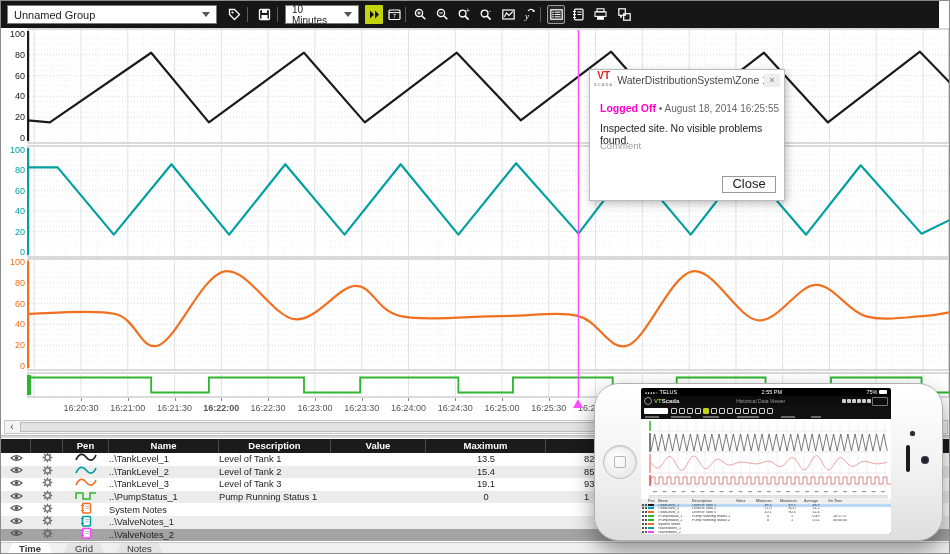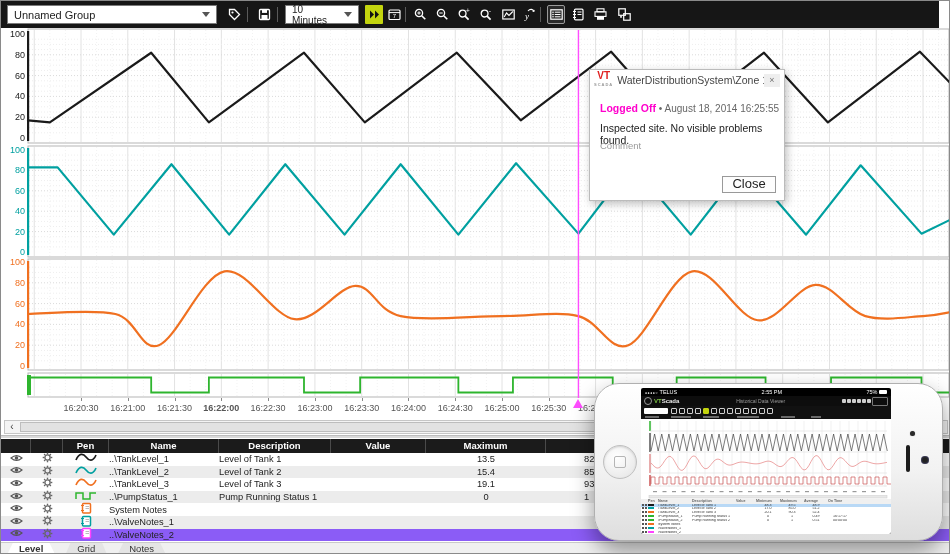--- a/index.html
+++ b/index.html
@@ -35,21 +35,21 @@
   .popup-comment{position:absolute;left:10px;top:70px;font-size:9.5px;color:#9a9a9a;}
   .popup-close{position:absolute;right:8px;bottom:7px;width:52px;height:15px;background:#fdfdfd;border:1px solid #999;
     font-size:13px;text-align:center;line-height:14px;color:#222;cursor:pointer;}
   
   .tbl-sep{left:0;top:434px;width:950px;height:3px;background:#d9d9d9;border-top:1px solid #bcbcbc;box-sizing:border-box;}
   .tbl{left:0;top:438px;width:950px;}
   .tbl-head{display:flex;height:14px;background:#1b1b1b;}
   .tbl-head .hc{color:#fff;font-weight:bold;font-size:9.5px;line-height:14px;text-align:center;border-right:1px solid #4a4a4a;box-sizing:border-box;}
   .trow{display:flex;height:12.6px;align-items:center;background:#fff;cursor:default;}
   .trow.alt{background:#ececec;}
-  .trow.sel{background:#8b5cf6;}
+  .trow.sel{background:#a3a3a3;}
   .tc{font-size:9.3px;color:#222;line-height:12px;white-space:nowrap;overflow:hidden;box-sizing:border-box;}
   
   .tabbar{left:0;top:541px;width:950px;height:13px;background:#f0f0f0;border-top:1px solid #c9c9c9;box-sizing:border-box;display:flex;align-items:stretch;padding-left:6px;}
   .ftab{position:relative;margin-right:10px;padding:0 12px;font-size:9.5px;line-height:12px;color:#333;background:#e4e4e4;
     clip-path:polygon(12% 0,88% 0,100% 100%,0 100%);cursor:pointer;}
   .ftab.active{background:#fff;font-weight:bold;}
   
   .phone{left:593px;top:382px;width:347px;height:156px;z-index:40;border-radius:25px;
     background:linear-gradient(180deg,#ffffff 0%,#f2f2f2 55%,#dedede 100%);
     border:1px solid #b0b0b0;box-shadow:0 10px 22px rgba(0,0,0,.4), inset 0 1px 0 #fff;}
@@ -780,21 +780,21 @@
           <div class="tc" style="width: 110px; text-align: left;">..\ValveNotes_2</div>
           <div class="tc" style="width: 112px; text-align: left;"></div>
           <div class="tc" style="width: 95px; text-align: center;"></div>
           <div class="tc" style="width: 120px; text-align: center;"></div>
           <div class="tc" style="width: 405px; text-align: left; padding-left: 38px;"></div>
         </div>
       </div>
   </div>
 
   <div class="abs tabbar" id="tabbar">
-      <div class="ftab active">Level</div>
+      <div class="ftab active">Time</div>
       <div class="ftab">Grid</div>
       <div class="ftab">Notes</div>
     </div>
 
   <div class="abs phone">
     <div class="ph-home"></div>
     <div class="ph-cam"></div>
     <div class="ph-spk"></div>
     <div class="ph-cam2"></div>
     <div class="ph-screen">

